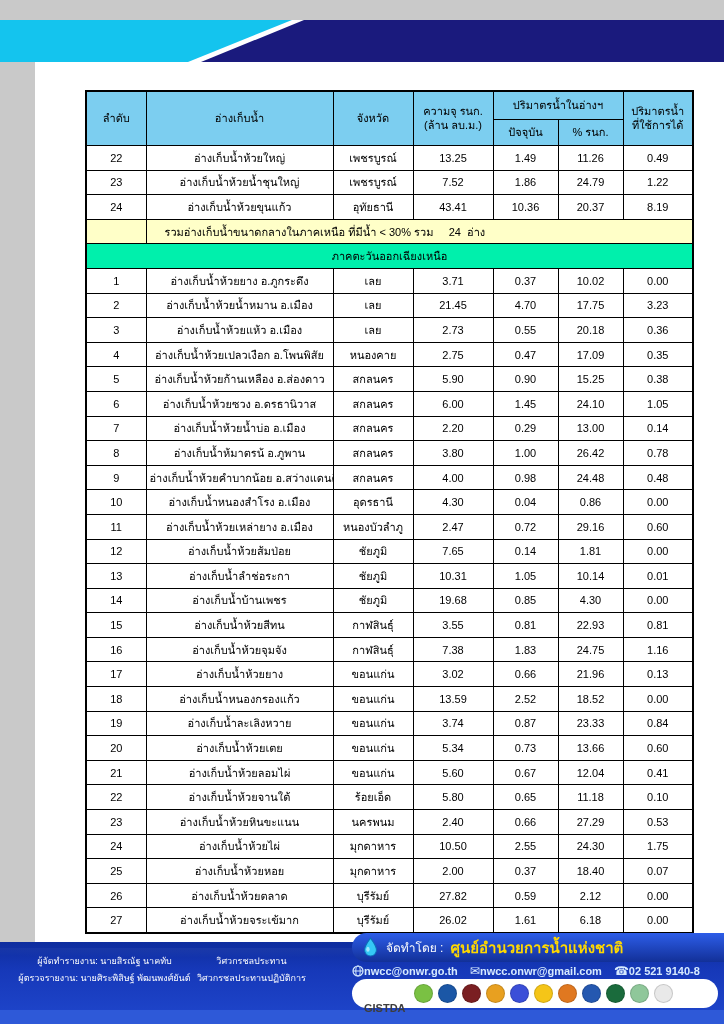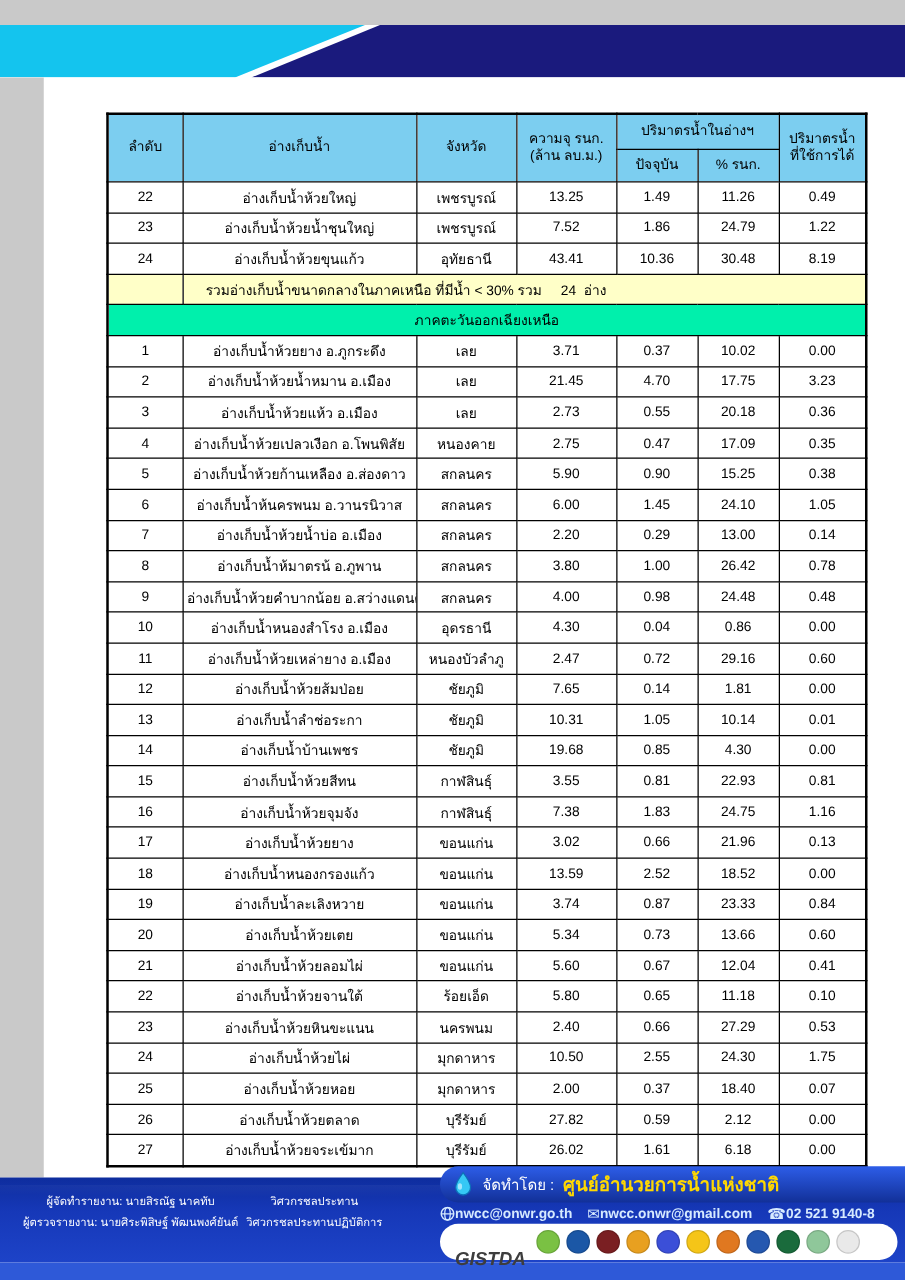--- a/index.html
+++ b/index.html
@@ -43,21 +43,21 @@
     display:flex;align-items:center;gap:7px;padding-left:10px;box-sizing:border-box;}
   .madeby-label{color:#ffffff;font-size:12px;}
   .madeby-org{color:var(--org-yellow);font-size:15px;font-weight:bold;}
   .contact-row{position:absolute;left:352px;top:964px;width:372px;display:flex;
     align-items:center;gap:12px;color:#d6eaff;font-size:11px;font-weight:bold;}
   .contact-item{display:flex;align-items:center;gap:0;justify-content:space-between;}
   .glyph-icon{font-family:"DejaVu Sans",sans-serif;font-size:12px;}
   .logo-strip{position:absolute;left:352px;top:979px;width:366px;height:29px;
     background:#ffffff;border-radius:15px;display:flex;align-items:center;
     gap:5px;padding:0 12px;box-sizing:border-box;}
-  .gistda{font-size:15px;font-weight:bold;font-style:italic;color:#3d3d3d;margin-right:3px;margin-top:28px;}
+  .gistda{font-size:11px;font-weight:bold;color:#3d3d3d;margin-right:3px;margin-top:28px;}
   .agency-dot{width:19px;height:19px;border-radius:50%;flex:0 0 auto;border:1px solid rgba(0,0,0,.15);box-sizing:border-box;}
 </style>
 </head>
 <body>
 
 <div class="gray-top"></div>
 <div class="banner">
   <div class="banner-navy"></div>
   <div class="banner-cyan"></div>
 </div>
@@ -111,21 +111,21 @@
         <td>1.86</td>
         <td>24.79</td>
         <td>1.22</td>
       </tr>
       <tr>
         <td>24</td>
         <td>อ่างเก็บน้ำห้วยขุนแก้ว</td>
         <td>อุทัยธานี</td>
         <td>43.41</td>
         <td>10.36</td>
-        <td>30.48</td>
+        <td>20.37</td>
         <td>8.19</td>
       </tr>
       <tr>
         <td class="sum"></td>
         <td class="sum left" colspan="6">รวมอ่างเก็บน้ำขนาดกลางในภาคเหนือ ที่มีน้ำ &lt; 30% รวม&nbsp;&nbsp;&nbsp;&nbsp;&nbsp;24&nbsp;&nbsp;อ่าง</td>
       </tr>
       <tr>
         <td class="sec" colspan="7">ภาคตะวันออกเฉียงเหนือ</td>
       </tr>
       <tr>
@@ -168,21 +168,21 @@
         <td>5</td>
         <td>อ่างเก็บน้ำห้วยก้านเหลือง อ.ส่องดาว</td>
         <td>สกลนคร</td>
         <td>5.90</td>
         <td>0.90</td>
         <td>15.25</td>
         <td>0.38</td>
       </tr>
       <tr>
         <td>6</td>
-        <td>อ่างเก็บน้ำห้นครพนม อ.วานรนิวาส</td>
+        <td>อ่างเก็บน้ำห้วยซวง อ.ดรธานิวาส</td>
         <td>สกลนคร</td>
         <td>6.00</td>
         <td>1.45</td>
         <td>24.10</td>
         <td>1.05</td>
       </tr>
       <tr>
         <td>7</td>
         <td>อ่างเก็บน้ำห้วยน้ำบ่อ อ.เมือง</td>
         <td>สกลนคร</td>

